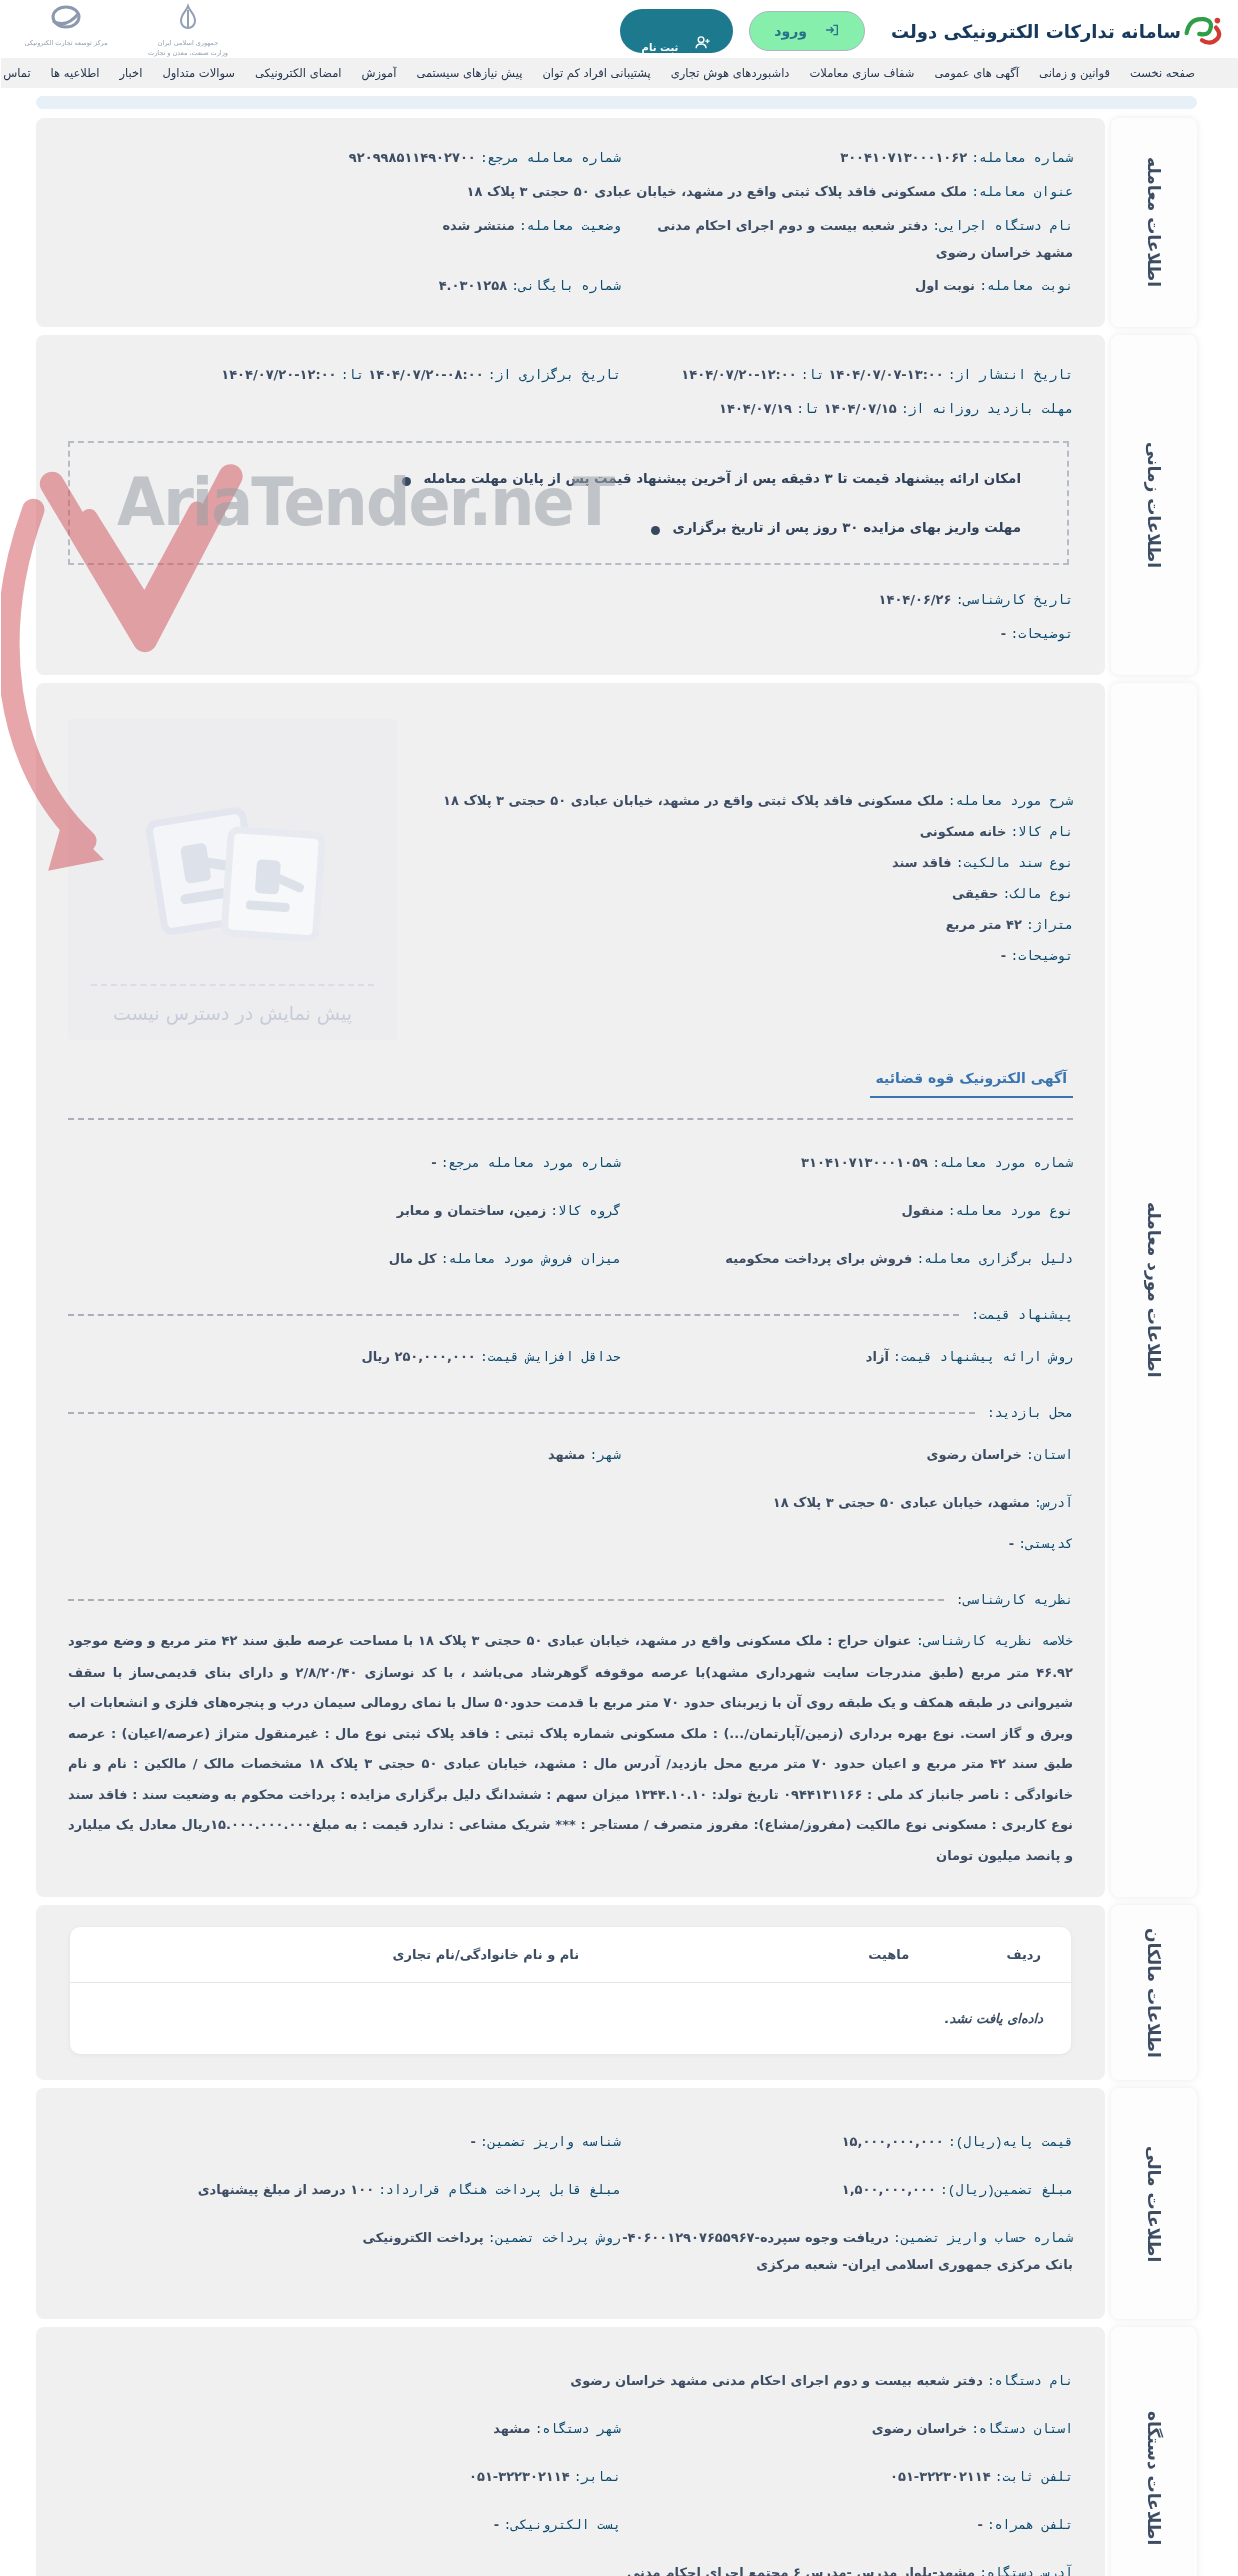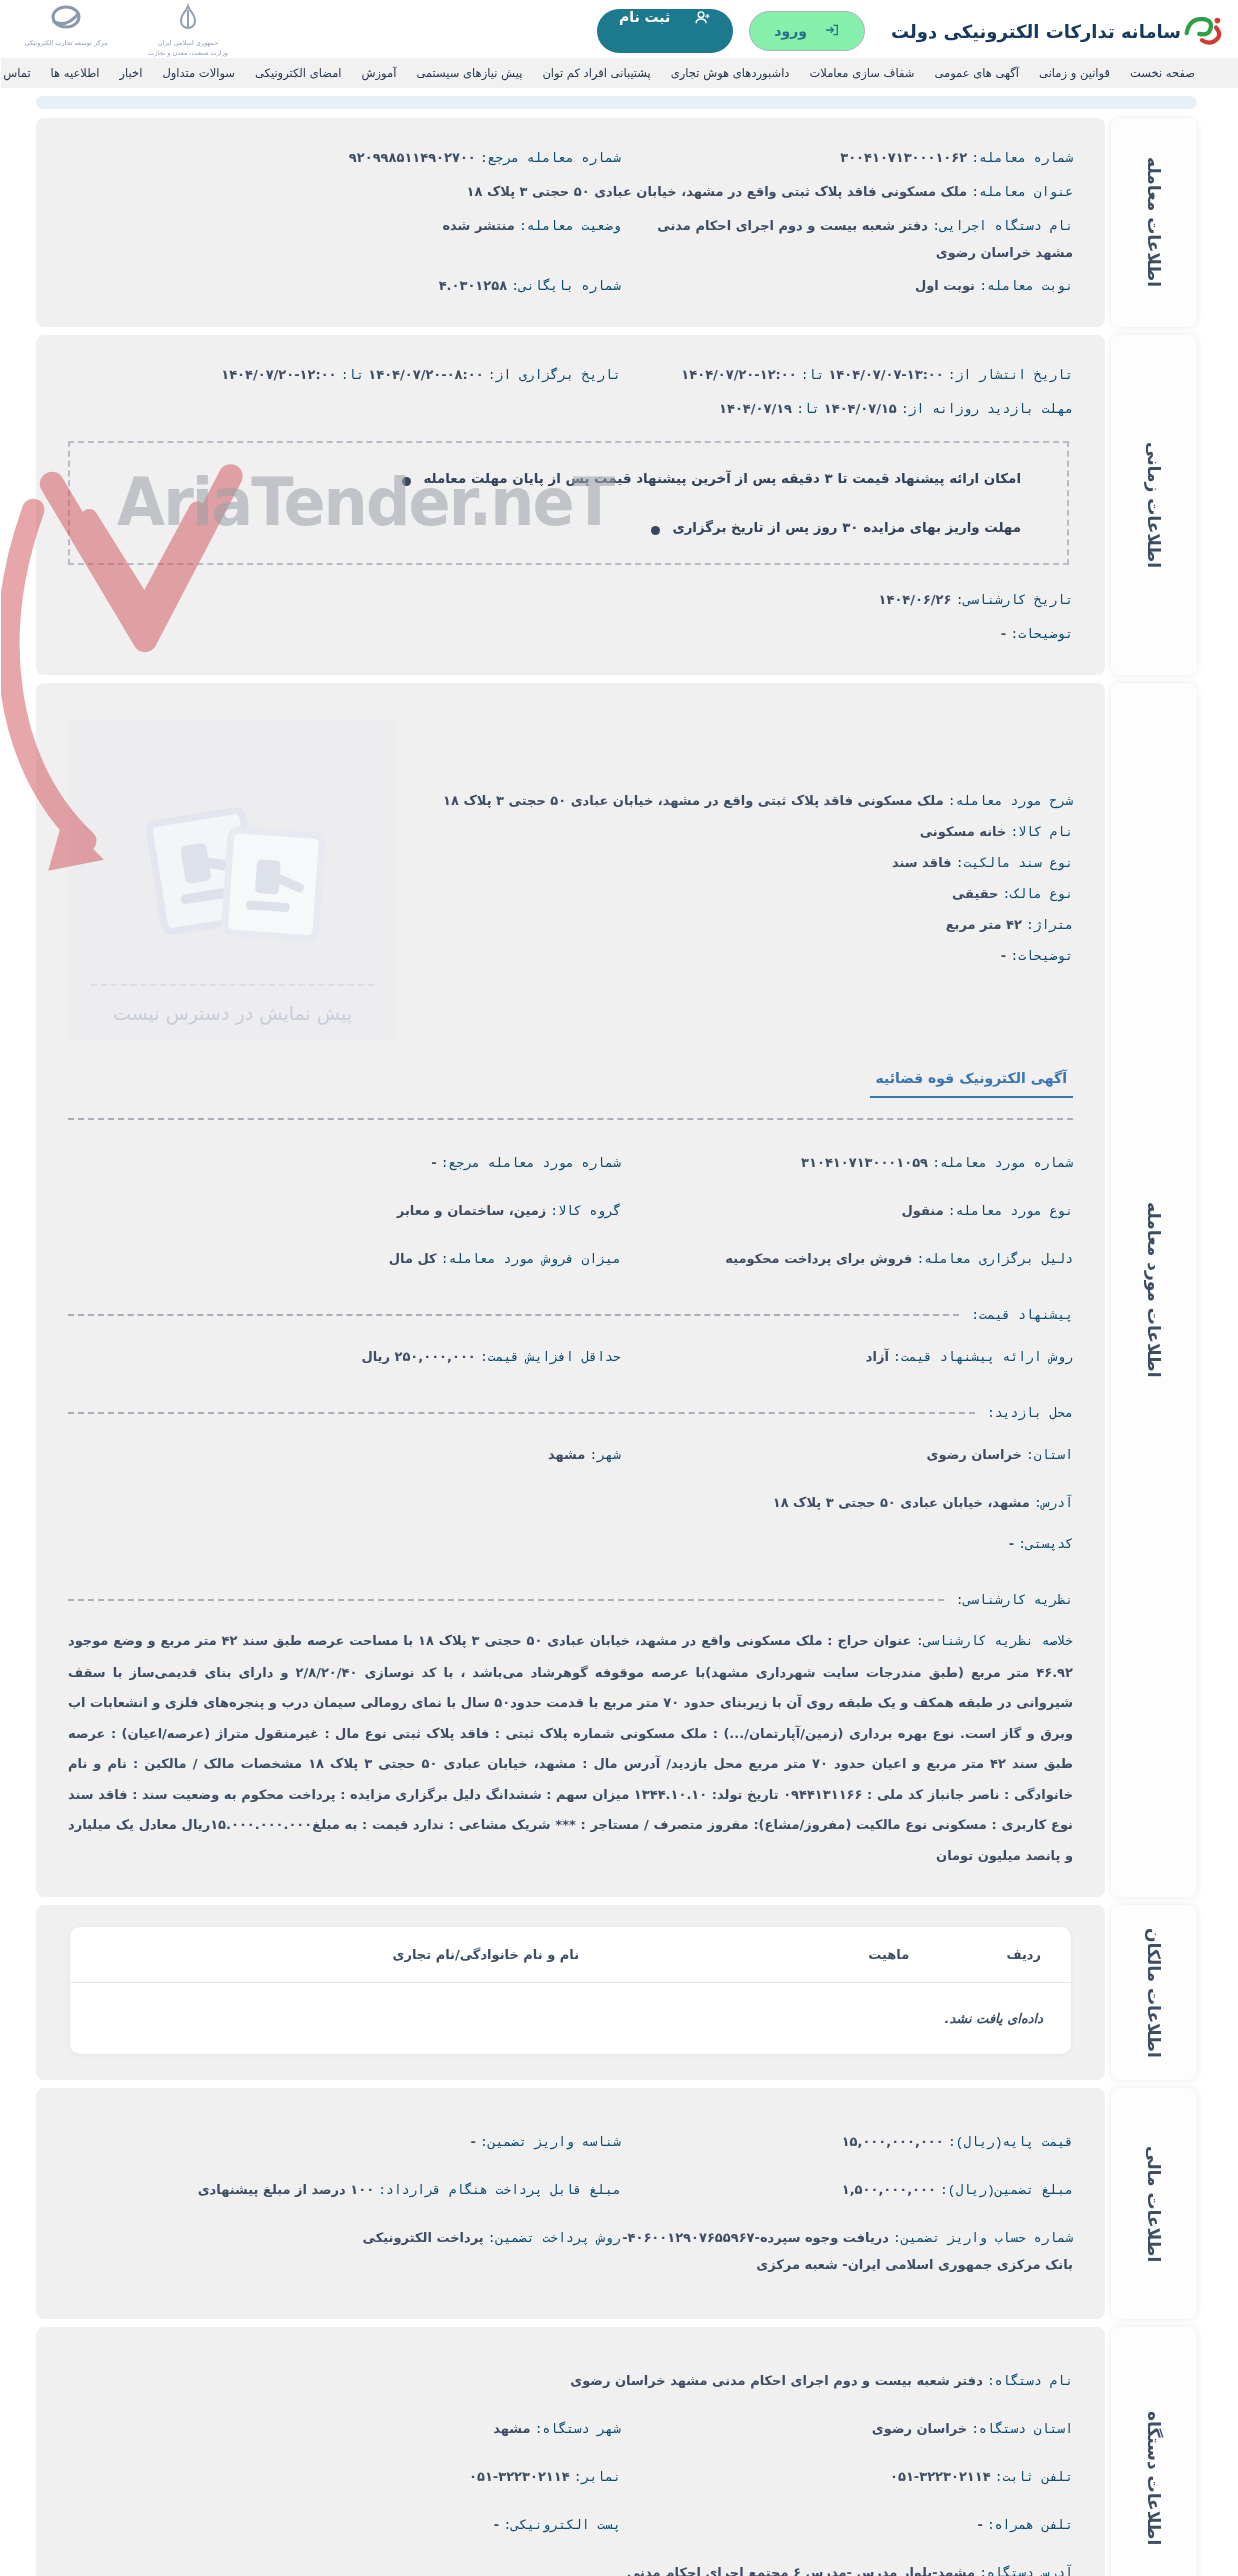--- a/index.html
+++ b/index.html
@@ -17,22 +17,22 @@
   .brand-title { font-size:18px; font-weight:bold; color:#17395c; white-space:nowrap; }
   .auth { display:flex; align-items:center; gap:16px; margin-right:26px; }
   .btn-login {
     height:40px; padding:0 24px; border:1px solid #a8b5c2; border-radius:21px;
     background:#86efac; color:#27718c; font-size:14px; font-weight:bold;
     display:flex; align-items:center; gap:17px; cursor:pointer;
     font-family:"DejaVu Sans", sans-serif;
   }
   .btn-register {
     height:44px; padding:0 22px; border:none; border-radius:22px;
-    background:#1d7a8e; color:#fff; font-size:14px; font-weight:bold;
-    display:flex; align-items:flex-start; gap:24px; cursor:pointer;
+    background:#1d7a8e; color:#fff; font-size:10px; font-weight:bold;
+    display:flex; align-items:flex-end; gap:16px; cursor:pointer;
     font-family:"DejaVu Sans", sans-serif;
   }
   .spacer { flex:1; }
   .gov-logos { display:flex; align-items:flex-start; gap:26px; margin-left:8px; }
   .gov-logo { display:flex; flex-direction:column; align-items:center; width:96px; }
   .gov-cap { font-size:6.5px; color:#93a0b4; line-height:1.5; text-align:center; white-space:nowrap; }
   
   .mainnav {
     height:30px; background:#f1f1f2; display:flex; align-items:center;
     padding-right:34px; font-size:11.5px; white-space:nowrap; overflow:hidden;

